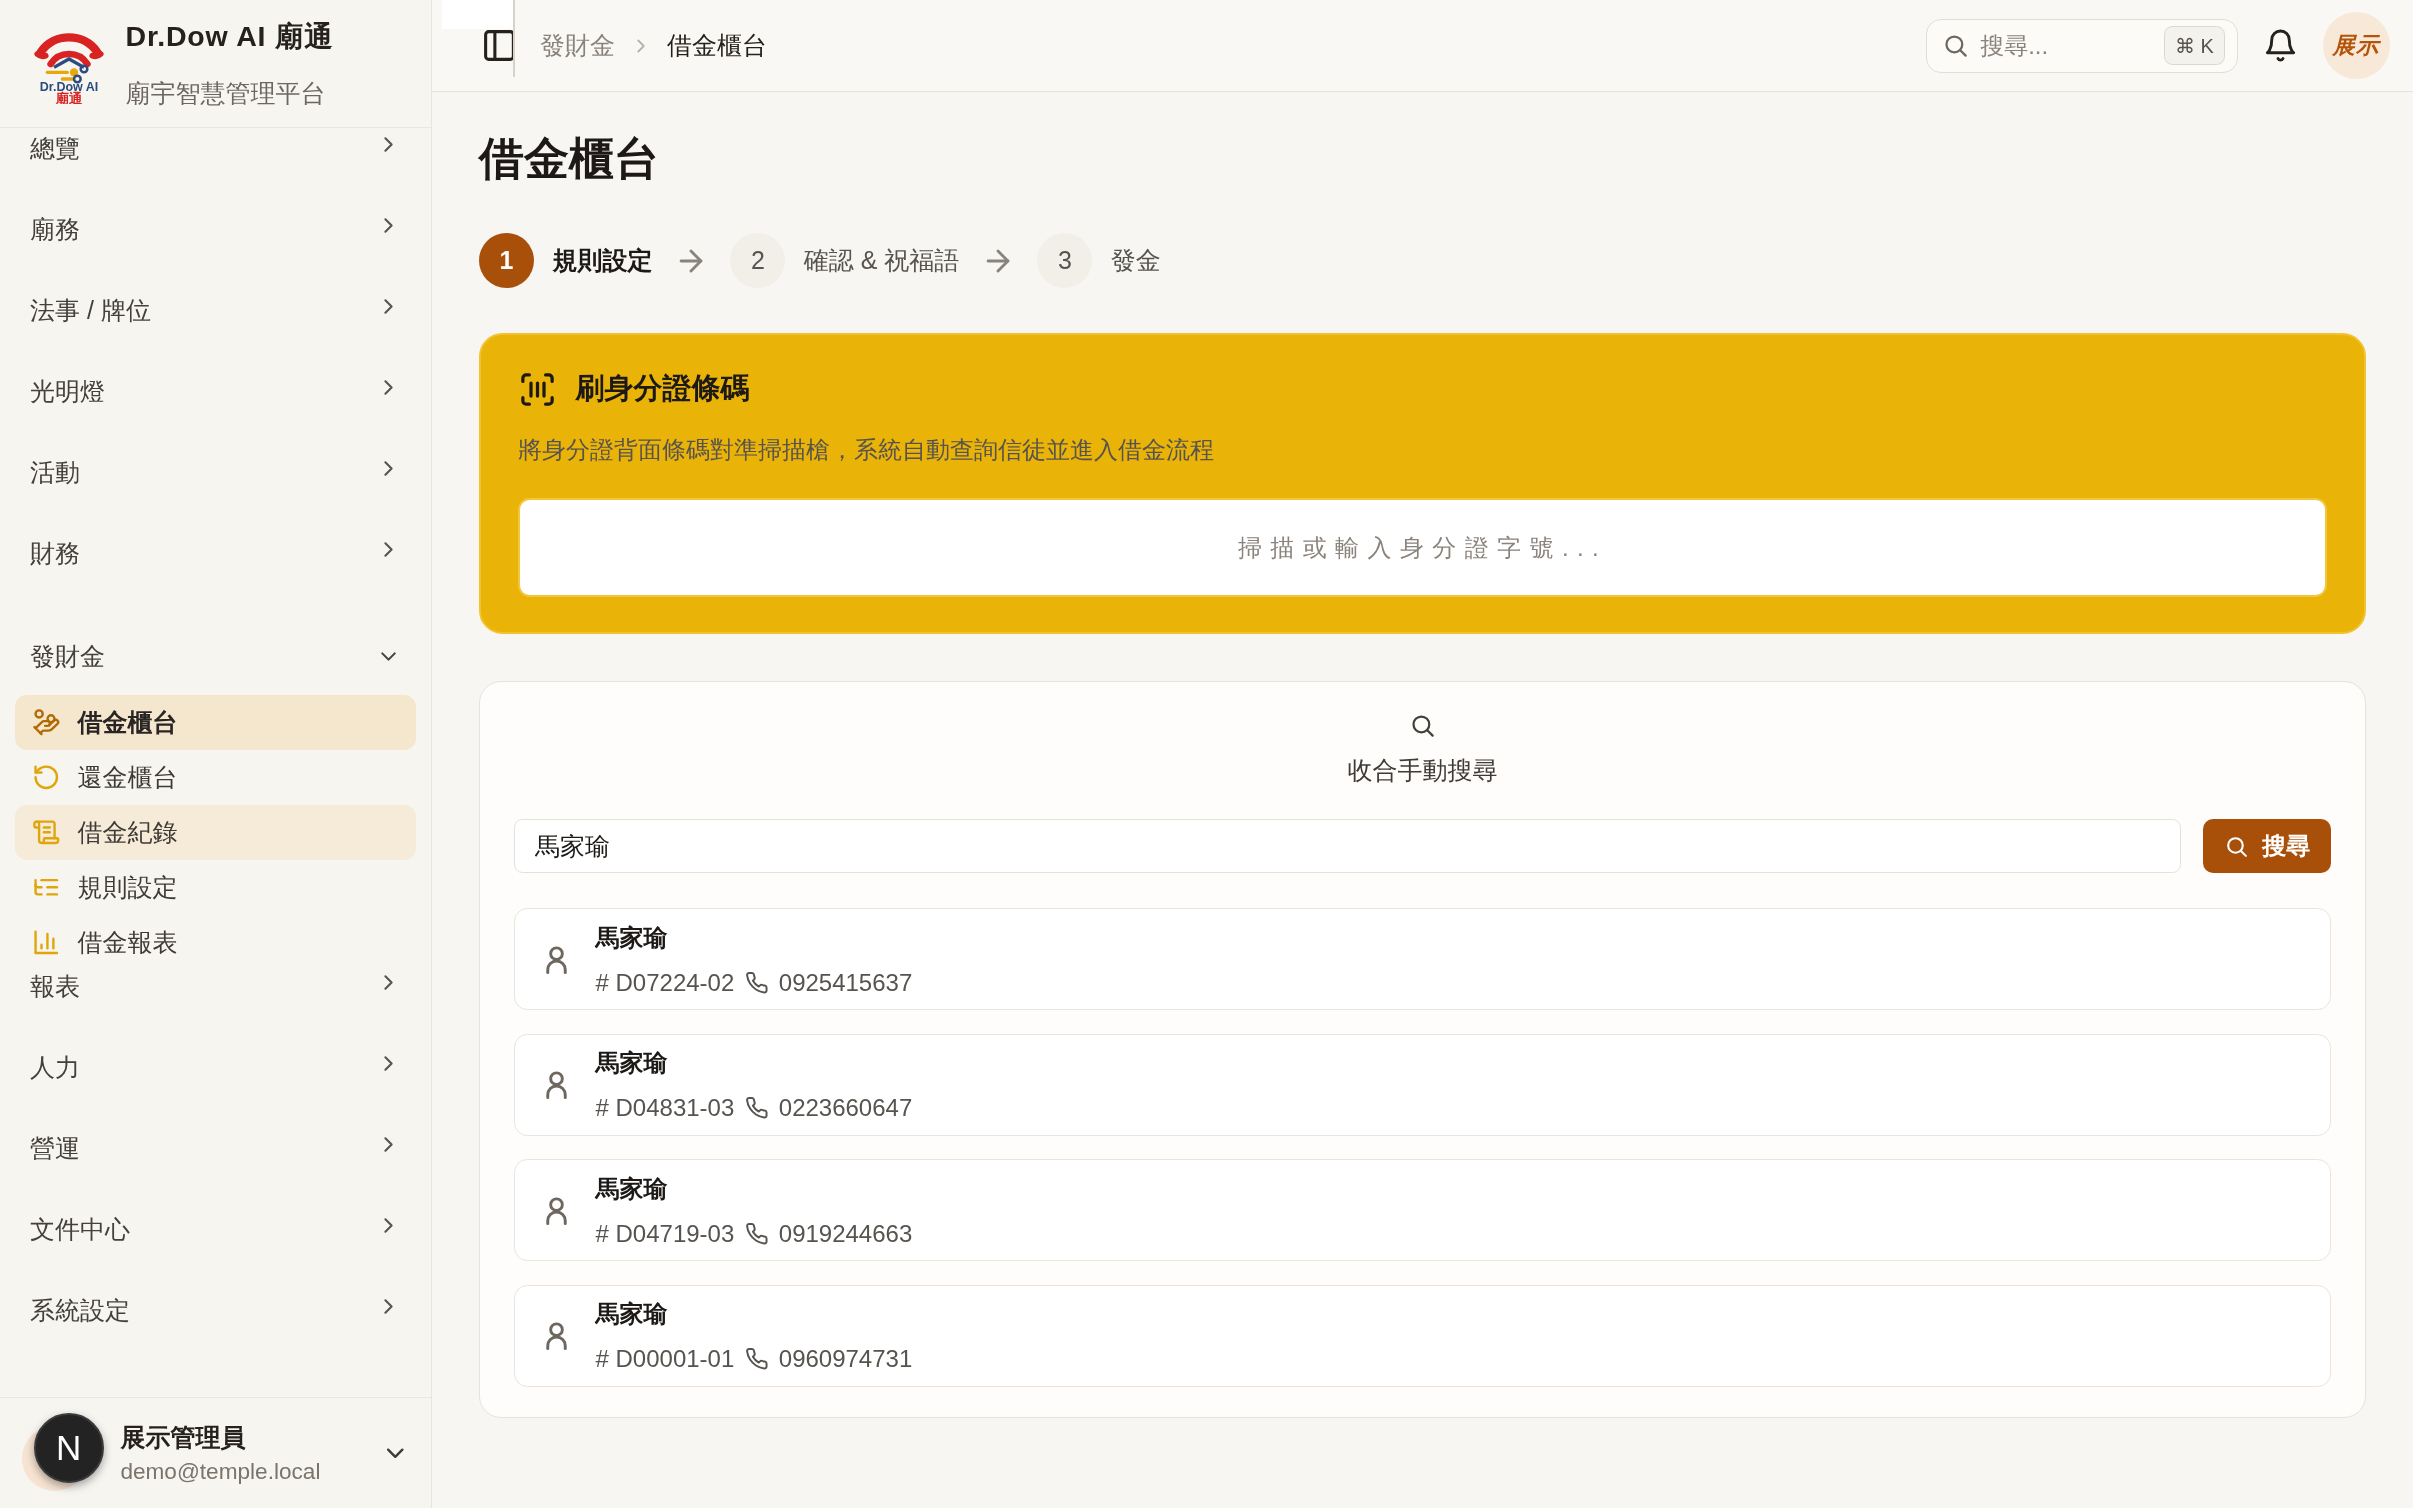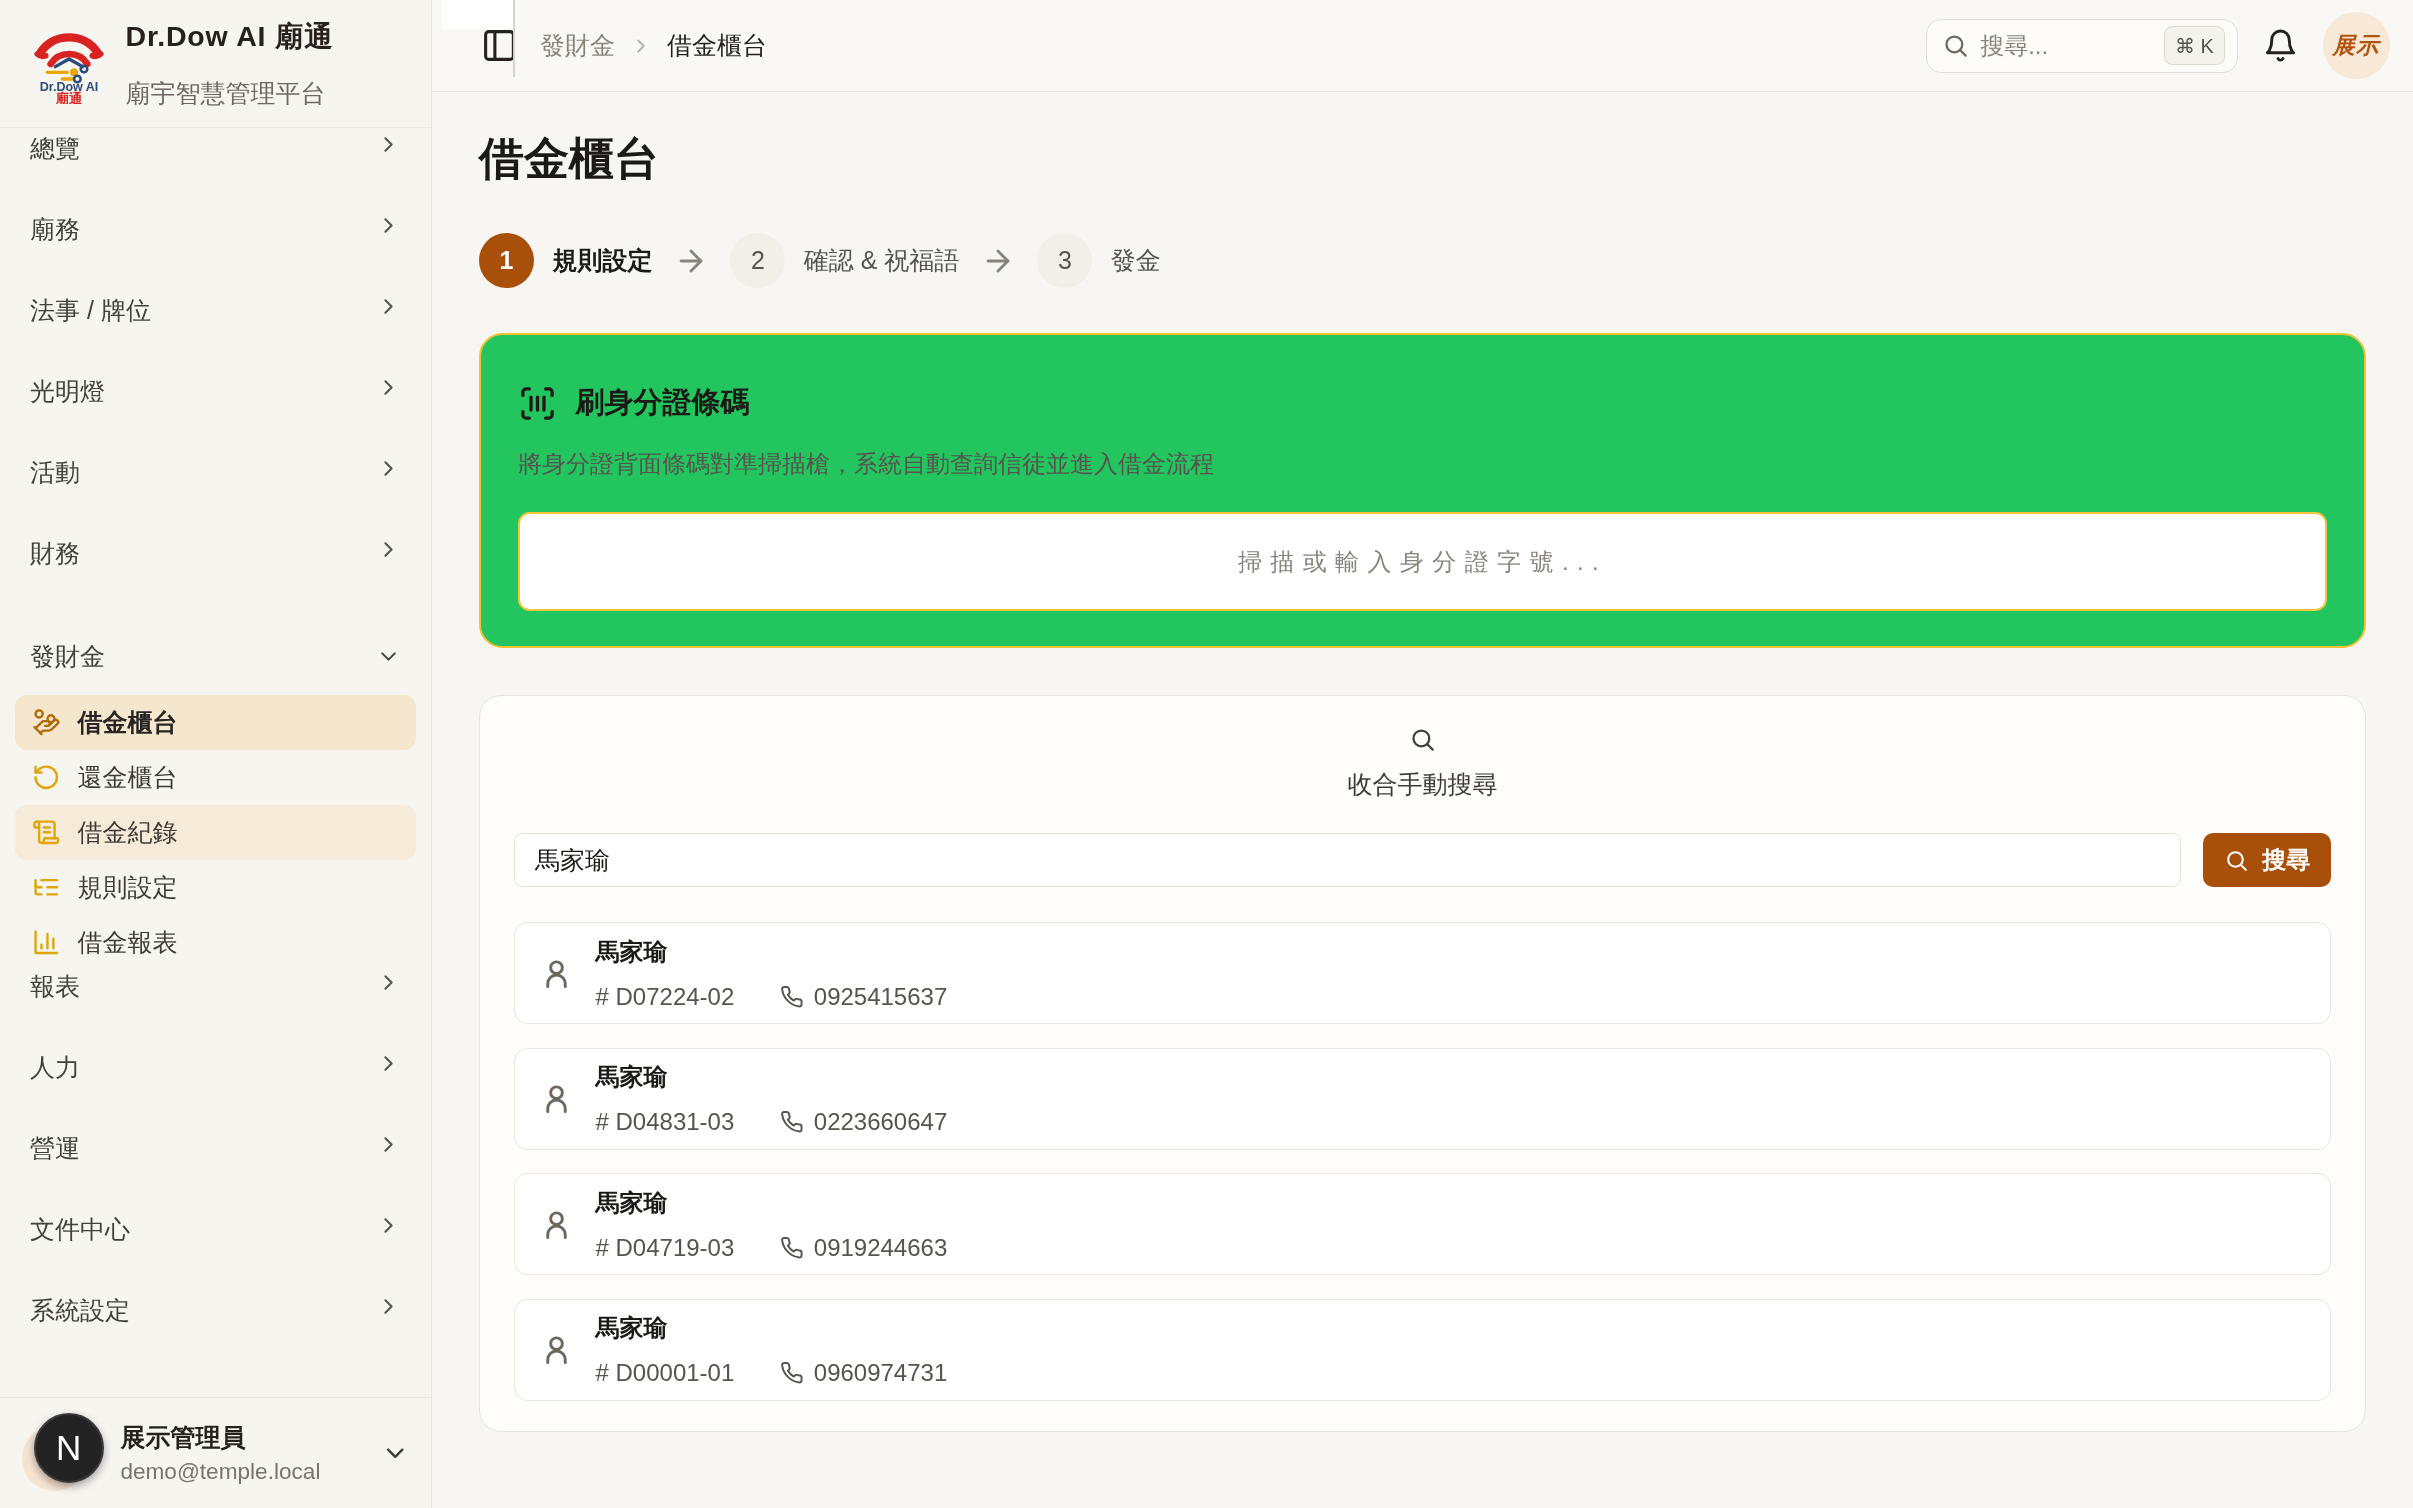--- a/index.html
+++ b/index.html
@@ -56,21 +56,21 @@
 
   .steps { display:flex; align-items:center; gap:22px; margin-top:44px; }
   .step { display:flex; align-items:center; gap:18.4px; }
   .step-circle { width:55px; height:55px; border-radius:50%; display:flex; align-items:center; justify-content:center; font-size:25px; }
   .step.active .step-circle { background:#A8500A; color:#FFF; font-weight:bold; }
   .step:not(.active) .step-circle { background:#F2EFE8; color:#57534E; }
   .step-label { font-size:25px; color:#57534E; }
   .step.active .step-label { color:#1C1917; font-weight:bold; }
   .step-arrow { width:34px; height:34px; color:#8A837B; }
 
-  .scan-card { margin-top:45px; background:#22c55e; border:2.5px solid #F2C230; border-radius:23.5px; padding:48px 37px 35px; }
+  .scan-card { margin-top:45px; background:#eab308; border:2.5px solid #F2C230; border-radius:23.5px; padding:34px 37px 35px; }
   .scan-head { display:flex; align-items:center; gap:18.4px; }
   .scan-head .ic { width:39px; height:39px; color:#1C1917; }
   .scan-title { font-size:29px; font-weight:bold; color:#1C1917; }
   .scan-desc { font-size:24px; color:#57534E; margin-top:25px; }
   .scan-input { margin-top:32px; width:100%; height:99px; background:#FFFFFF; border:2.5px solid #F4C63E; border-radius:11.7px; text-align:center; font-size:24px; letter-spacing:8.4px; color:#292524; outline:none; font-family:"Liberation Sans",sans-serif; }
   .scan-input::placeholder { color:#8A837B; }
 
   .manual-card { margin-top:47px; background:#FEFDFB; border:0.8px solid #E7E3DC; border-radius:22px; padding:30px 34px; }
   .manual-head { display:flex; align-items:center; gap:15px; cursor:pointer;flex-direction:column; }
   .manual-head .ic { width:27px; height:27px; color:#44403B; }
@@ -78,21 +78,21 @@
   .manual-row { display:flex; gap:22px; margin-top:32px; }
   .manual-input { flex:1; height:54px; background:#FFFFFF; border:0.8px solid #E5E1D8; border-radius:8.4px; padding:0 20px; font-size:25px; color:#1C1917; outline:none; font-family:"Liberation Sans",sans-serif; }
   .search-btn { width:128px; height:54px; background:#A8500A; border:none; border-radius:10px; color:#FFF; font-size:24px; font-weight:bold; display:flex; align-items:center; justify-content:center; gap:13.4px; cursor:pointer; font-family:"Liberation Sans",sans-serif; }
   .search-btn .ic { width:25px; height:25px; }
 
   .results { margin-top:35px; }
   .result-item { background:#FFFFFF; border:0.8px solid #E9E5DE; border-radius:13.4px; height:102px; display:flex; align-items:center; gap:22px; padding:0 23.5px; margin-bottom:23.5px; cursor:pointer; }
   .result-item:last-child { margin-bottom:0; }
   .result-item .person { width:35px; height:35px; color:#6E675F; flex:none; }
   .result-name { font-size:24px; font-weight:bold; color:#1C1917; }
-  .result-line2 { display:flex; align-items:center; gap:46px; margin-top:15px; font-size:24px; color:#57534E; }
+  .result-line2 { display:flex; align-items:center; gap:11px; margin-top:15px; font-size:24px; color:#57534E; }
   .result-phone { display:flex; align-items:center; gap:10px; }
   .result-phone .ic { width:23.5px; height:23.5px; color:#57534E; }
 </style>
 </head>
 <body>
 
 <aside class="sidebar">
   <div class="brand">
     <span>
       <svg width="80" height="80" viewBox="0 0 96 96" fill="none">

